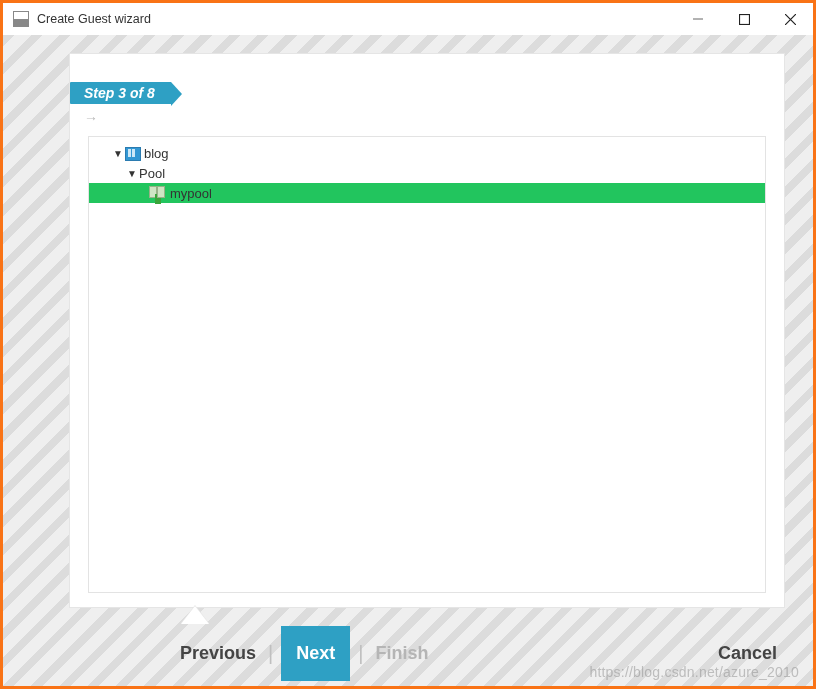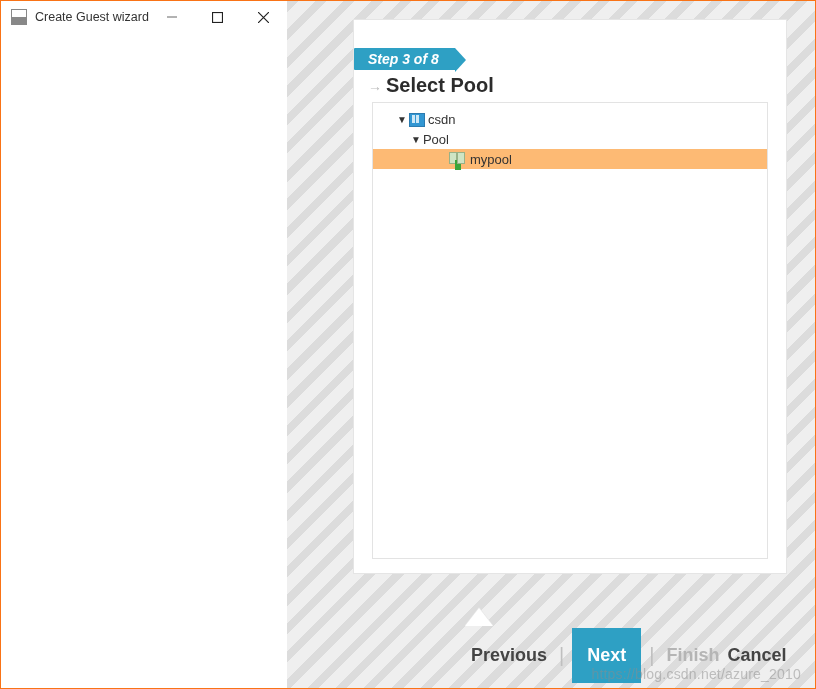--- a/index.html
+++ b/index.html
@@ -8,25 +8,25 @@
     font-family: "Segoe UI", Arial, sans-serif;
     background: #fff;
     width: 816px;
     height: 689px;
     overflow: hidden;
     position: relative;
   }
   .window {
     width: 816px;
     height: 689px;
-    border: 1px solid #f97316;
+    border: 3px solid #f97316;
     background: #fff;
     position: relative;
     display: flex;
-    flex-direction: row;
+    flex-direction: column;
   }
   .titlebar {
     height: 32px;
     display: flex;
     align-items: center;
     background: #fff;
     border-bottom: 0;
   }
   .titlebar .app-icon {
     width: 16px;
@@ -180,41 +180,41 @@
     position:absolute;left:0;top:0;width:6px;height:10px;
     background:#cfe5c4;border:1px solid #98b187;
   }
   .tree .pool-icon::after{
     content:"";
     position:absolute;left:8px;top:0;width:6px;height:10px;
     background:#cfe5c4;border:1px solid #98b187;
     box-shadow: -3px 7px 0 -1px #3aa53a;
   }
   .selected-row {
-    background: #fdba74;
+    background: #22c55e;
     margin-left: -10px;
     margin-right: 1px;
-    padding-left: 26px;
+    padding-left: 10px;
     width: calc(100% + 10px);
   }
   
   .bubble-arrow {
     position:absolute;
     left: 178px;
     bottom: 62px;
     width:0;height:0;
     border-left:14px solid transparent;
     border-right:14px solid transparent;
     border-bottom:18px solid #ffffff;
     filter: drop-shadow(0 -1px 0 #e5e5e5);
     z-index:3;
   }
   .button-bar {
     position: absolute;
-    left: 12px;
+    left: 5px;
     right: 0;
     bottom: 0;
     height: 66px;
     display: flex;
     align-items: center;
     padding: 0 32px 0 168px;
   }
   .nav-btn {
     font-weight: 700;
     font-size: 18px;
@@ -280,29 +280,28 @@
     <div class="hatch"></div>
 
     <div class="panel">
 
       <div class="step-row">
         <div class="step-chip">Step 3 of 8</div>
       </div>
 
       <div class="step-title-row">
         <span class="arrow">→</span>
-        <div class="step-title">Select Pool</div>
       </div>
 
       <div class="tree-box">
         <div class="tree">
           <div class="row indent1">
             <span class="toggler">▼</span>
             <span class="srv-icon"></span>
-            <span>csdn</span>
+            <span>blog</span>
           </div>
           <div class="row indent2">
             <span class="toggler">▼</span>
             <span>Pool</span>
           </div>
           <div class="row selected-row">
             <span class="indent3" style="display:flex;align-items:center;">
               <span class="pool-icon"></span>
               <span>mypool</span>
             </span>

